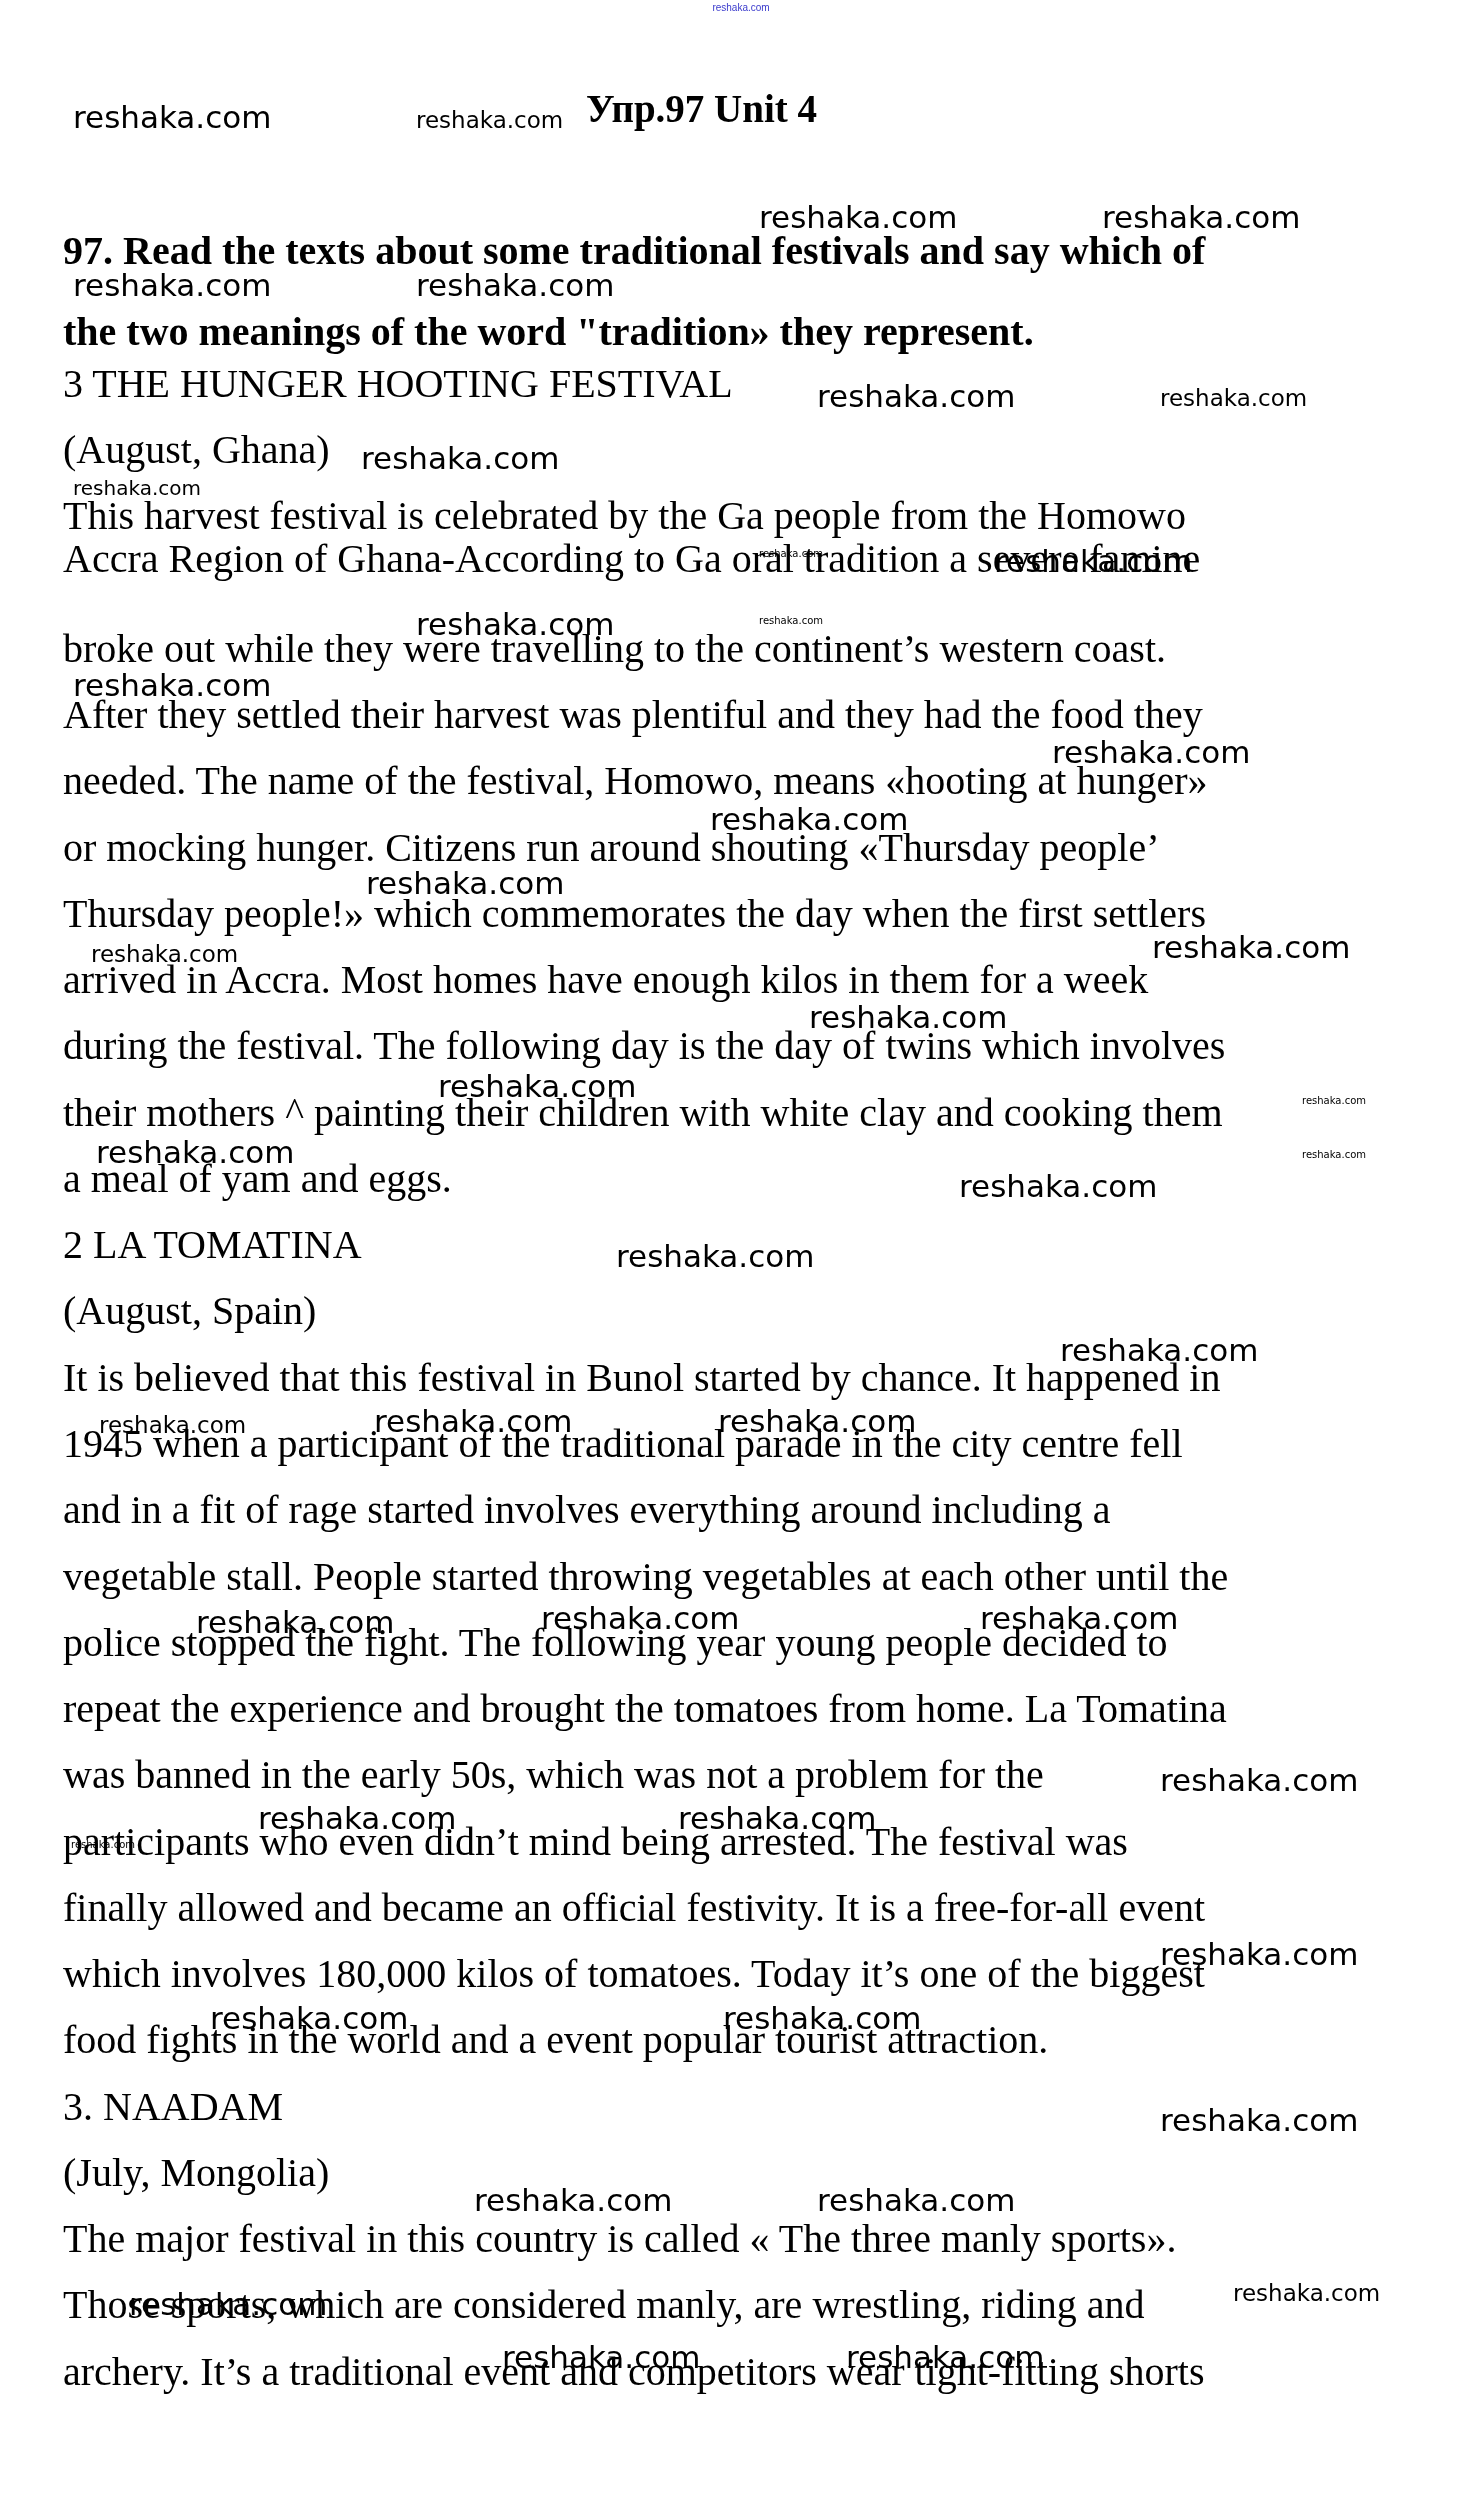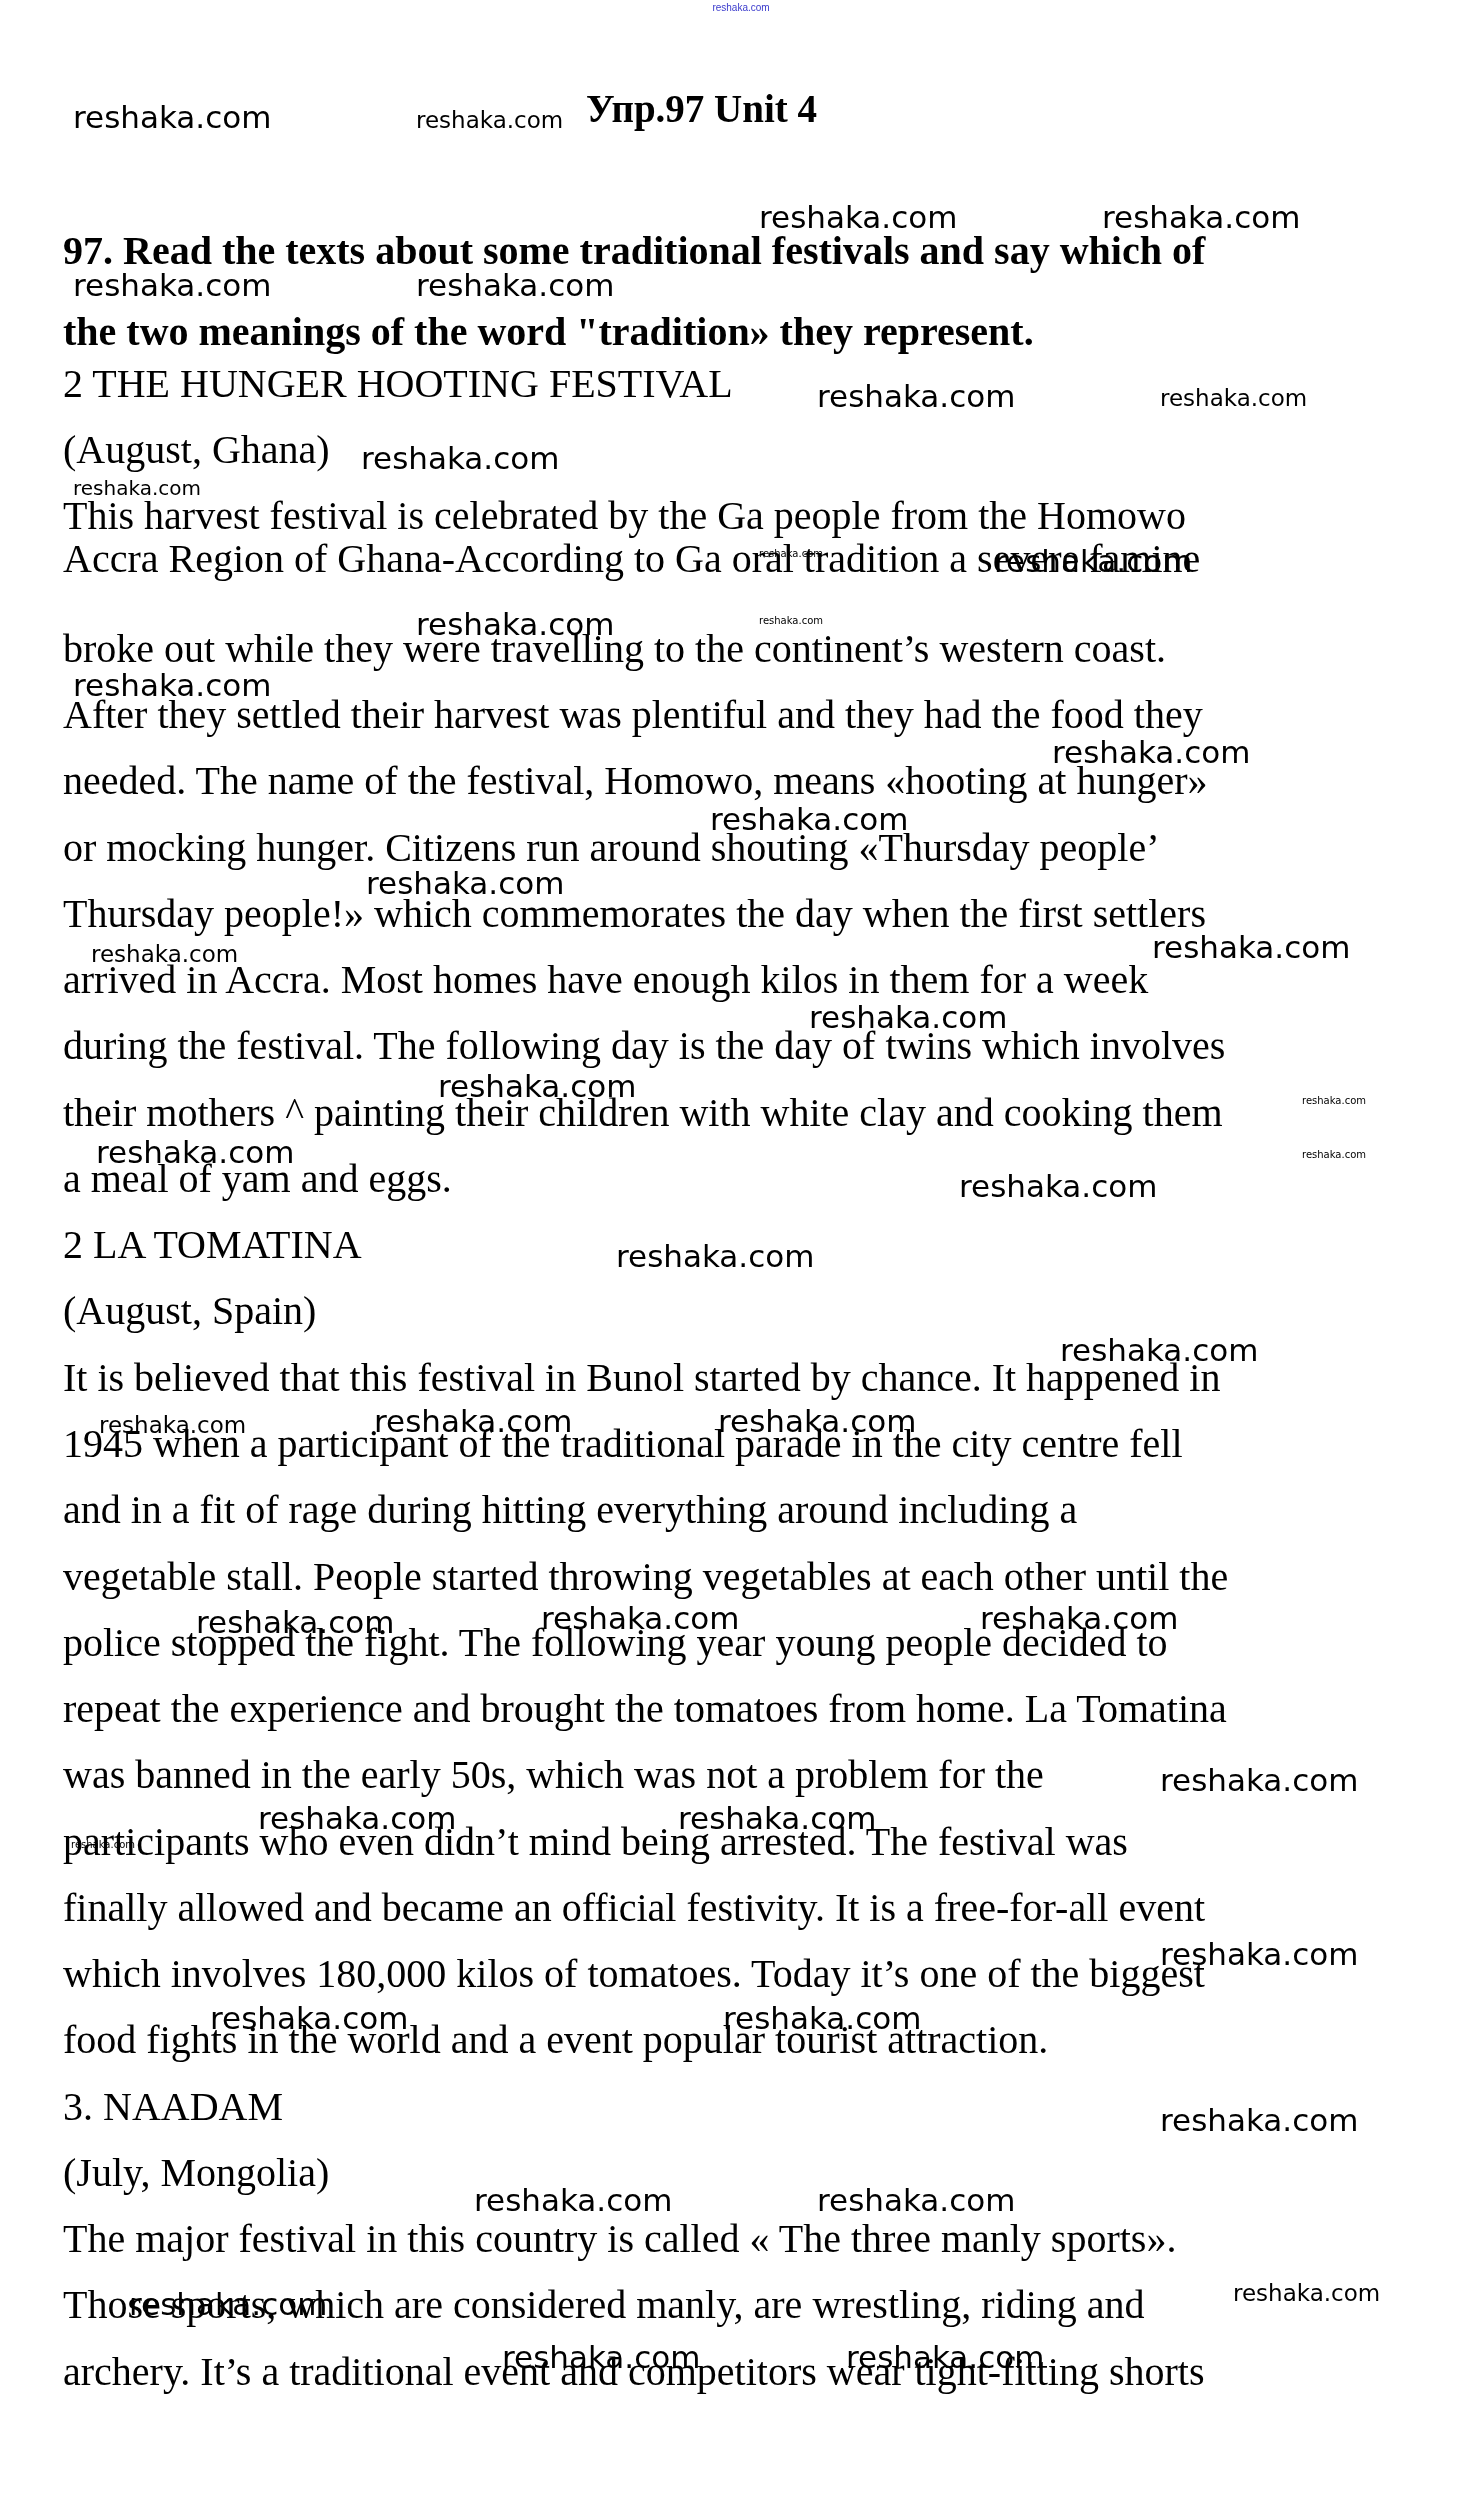--- a/index.html
+++ b/index.html
@@ -17,38 +17,38 @@
 </head>
 <body>
 
 <a class="top-link">reshaka.com</a>
 
 <div class="title">Упр.97 Unit 4</div>
 
 <div class="line bold" style="top:231px">97. Read the texts about some traditional festivals and say which of</div>
 <div class="line bold" style="top:312px">the two meanings of the word "tradition» they represent.</div>
 
-<div class="line" style="top:364px">2 THE HUNGER HOOTING FESTIVAL</div>
+<div class="line" style="top:364px">3 THE HUNGER HOOTING FESTIVAL</div>
 <div class="line" style="top:430px">(August, Ghana)</div>
 <div class="line" style="top:496px">This harvest festival is celebrated by the Ga people from the Homowo</div>
 <div class="line" style="top:539px">Accra Region of Ghana-According to Ga oral tradition a severe famine</div>
 <div class="line" style="top:629px">broke out while they were travelling to the continent’s western coast.</div>
 <div class="line" style="top:695px">After they settled their harvest was plentiful and they had the food they</div>
 <div class="line" style="top:761px">needed. The name of the festival, Homowo, means «hooting at hunger»</div>
 <div class="line" style="top:828px">or mocking hunger. Citizens run around shouting «Thursday people’</div>
 <div class="line" style="top:894px">Thursday people!» which commemorates the day when the first settlers</div>
 <div class="line" style="top:960px">arrived in Accra. Most homes have enough kilos in them for a week</div>
 <div class="line" style="top:1026px">during the festival. The following day is the day of twins which involves</div>
 <div class="line" style="top:1093px">their mothers ^ painting their children with white clay and cooking them</div>
 <div class="line" style="top:1159px">a meal of yam and eggs.</div>
 <div class="line" style="top:1225px">2 LA TOMATINA</div>
 <div class="line" style="top:1291px">(August, Spain)</div>
 <div class="line" style="top:1358px">It is believed that this festival in Bunol started by chance. It happened in</div>
 <div class="line" style="top:1424px">1945 when a participant of the traditional parade in the city centre fell</div>
-<div class="line" style="top:1490px">and in a fit of rage during hitting everything around including a</div>
+<div class="line" style="top:1490px">and in a fit of rage started involves everything around including a</div>
 <div class="line" style="top:1557px">vegetable stall. People started throwing vegetables at each other until the</div>
 <div class="line" style="top:1623px">police stopped the fight. The following year young people decided to</div>
 <div class="line" style="top:1689px">repeat the experience and brought the tomatoes from home. La Tomatina</div>
 <div class="line" style="top:1755px">was banned in the early 50s, which was not a problem for the</div>
 <div class="line" style="top:1822px">participants who even didn’t mind being arrested. The festival was</div>
 <div class="line" style="top:1888px">finally allowed and became an official festivity. It is a free-for-all event</div>
 <div class="line" style="top:1954px">which involves 180,000 kilos of tomatoes. Today it’s one of the biggest</div>
 <div class="line" style="top:2020px">food fights in the world and a event popular tourist attraction.</div>
 <div class="line" style="top:2087px">3. NAADAM</div>
 <div class="line" style="top:2153px">(July, Mongolia)</div>

